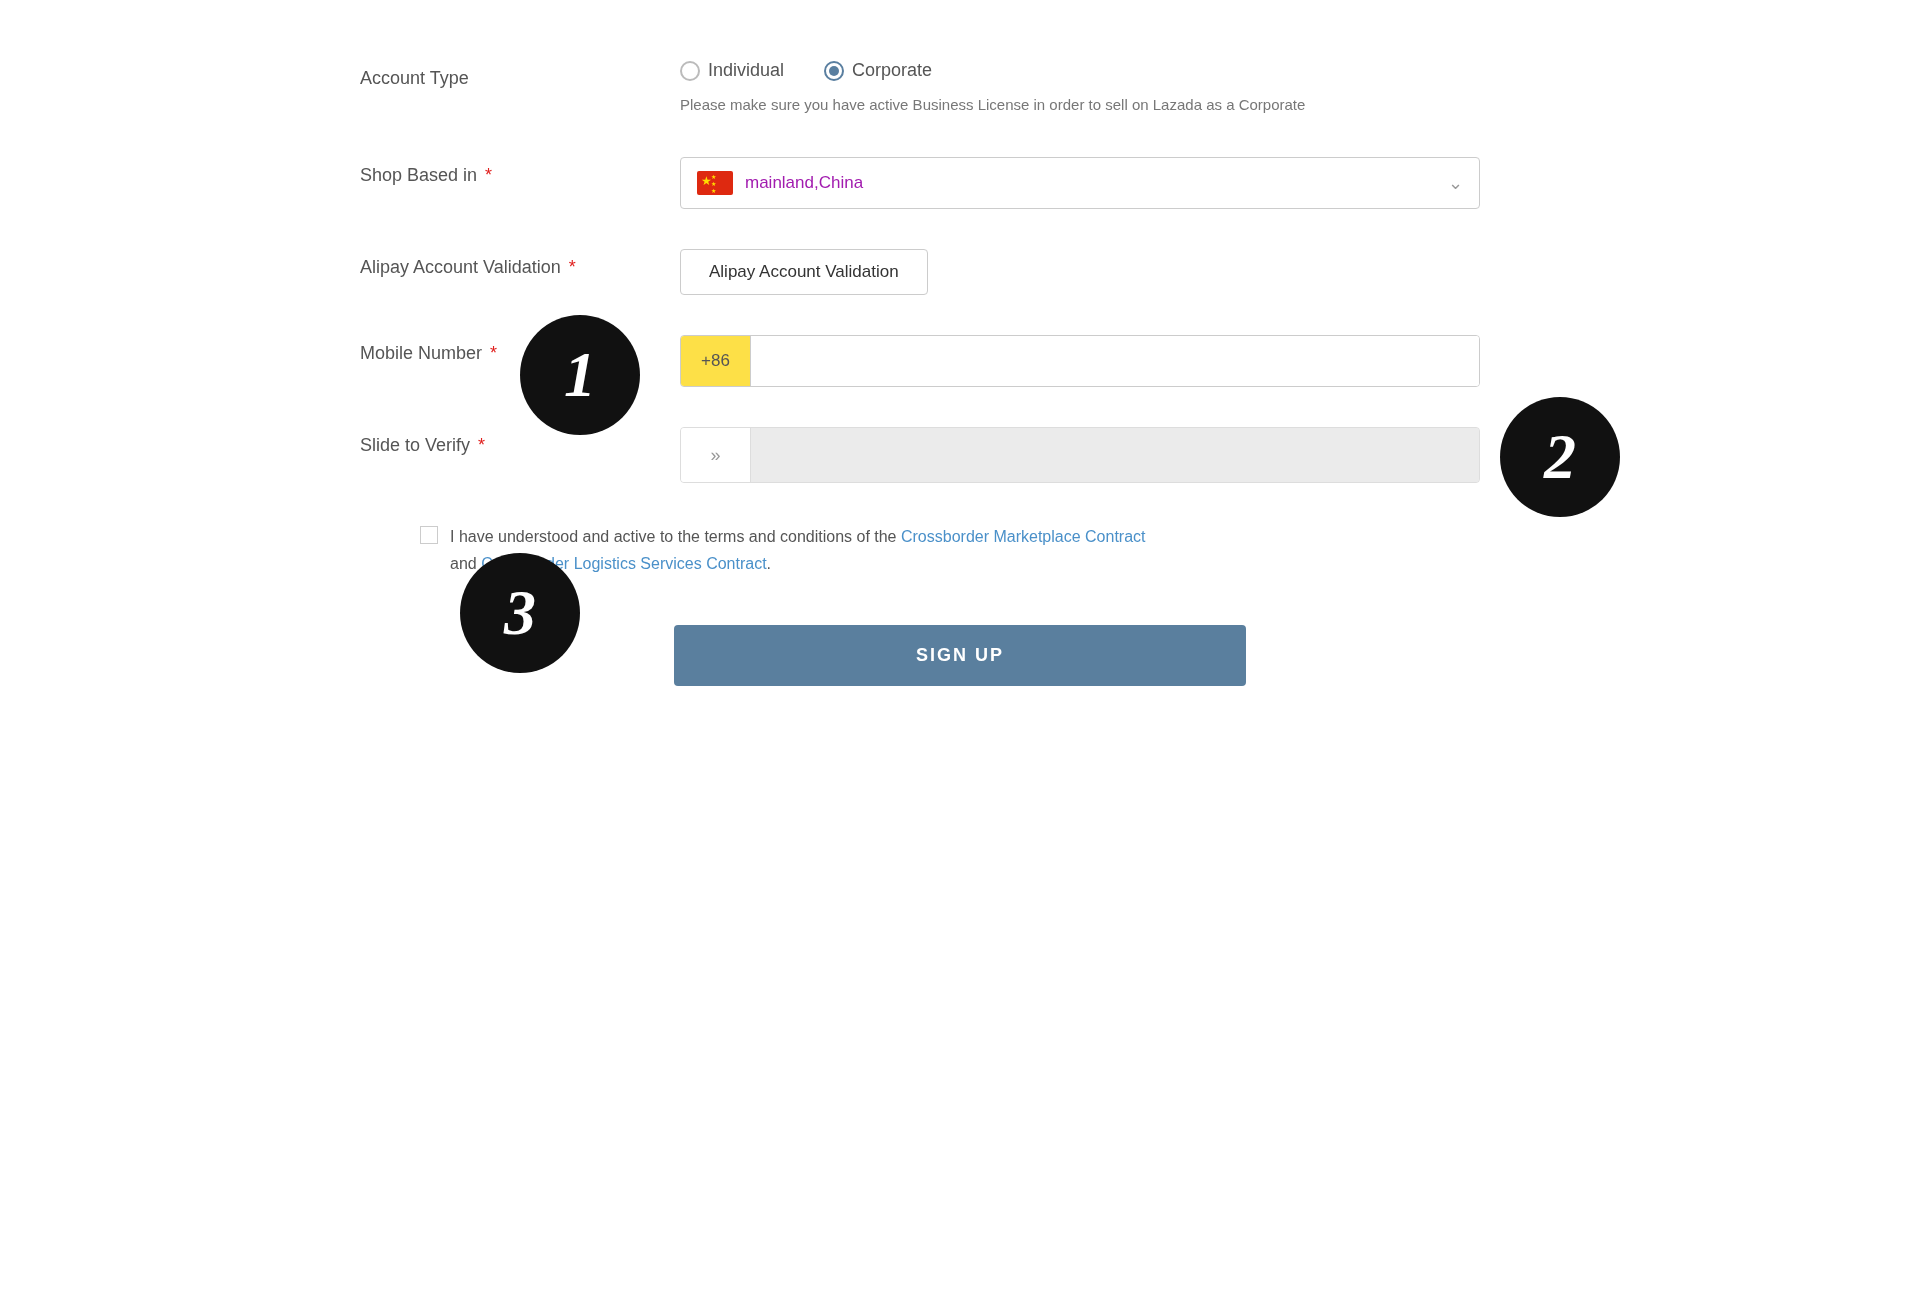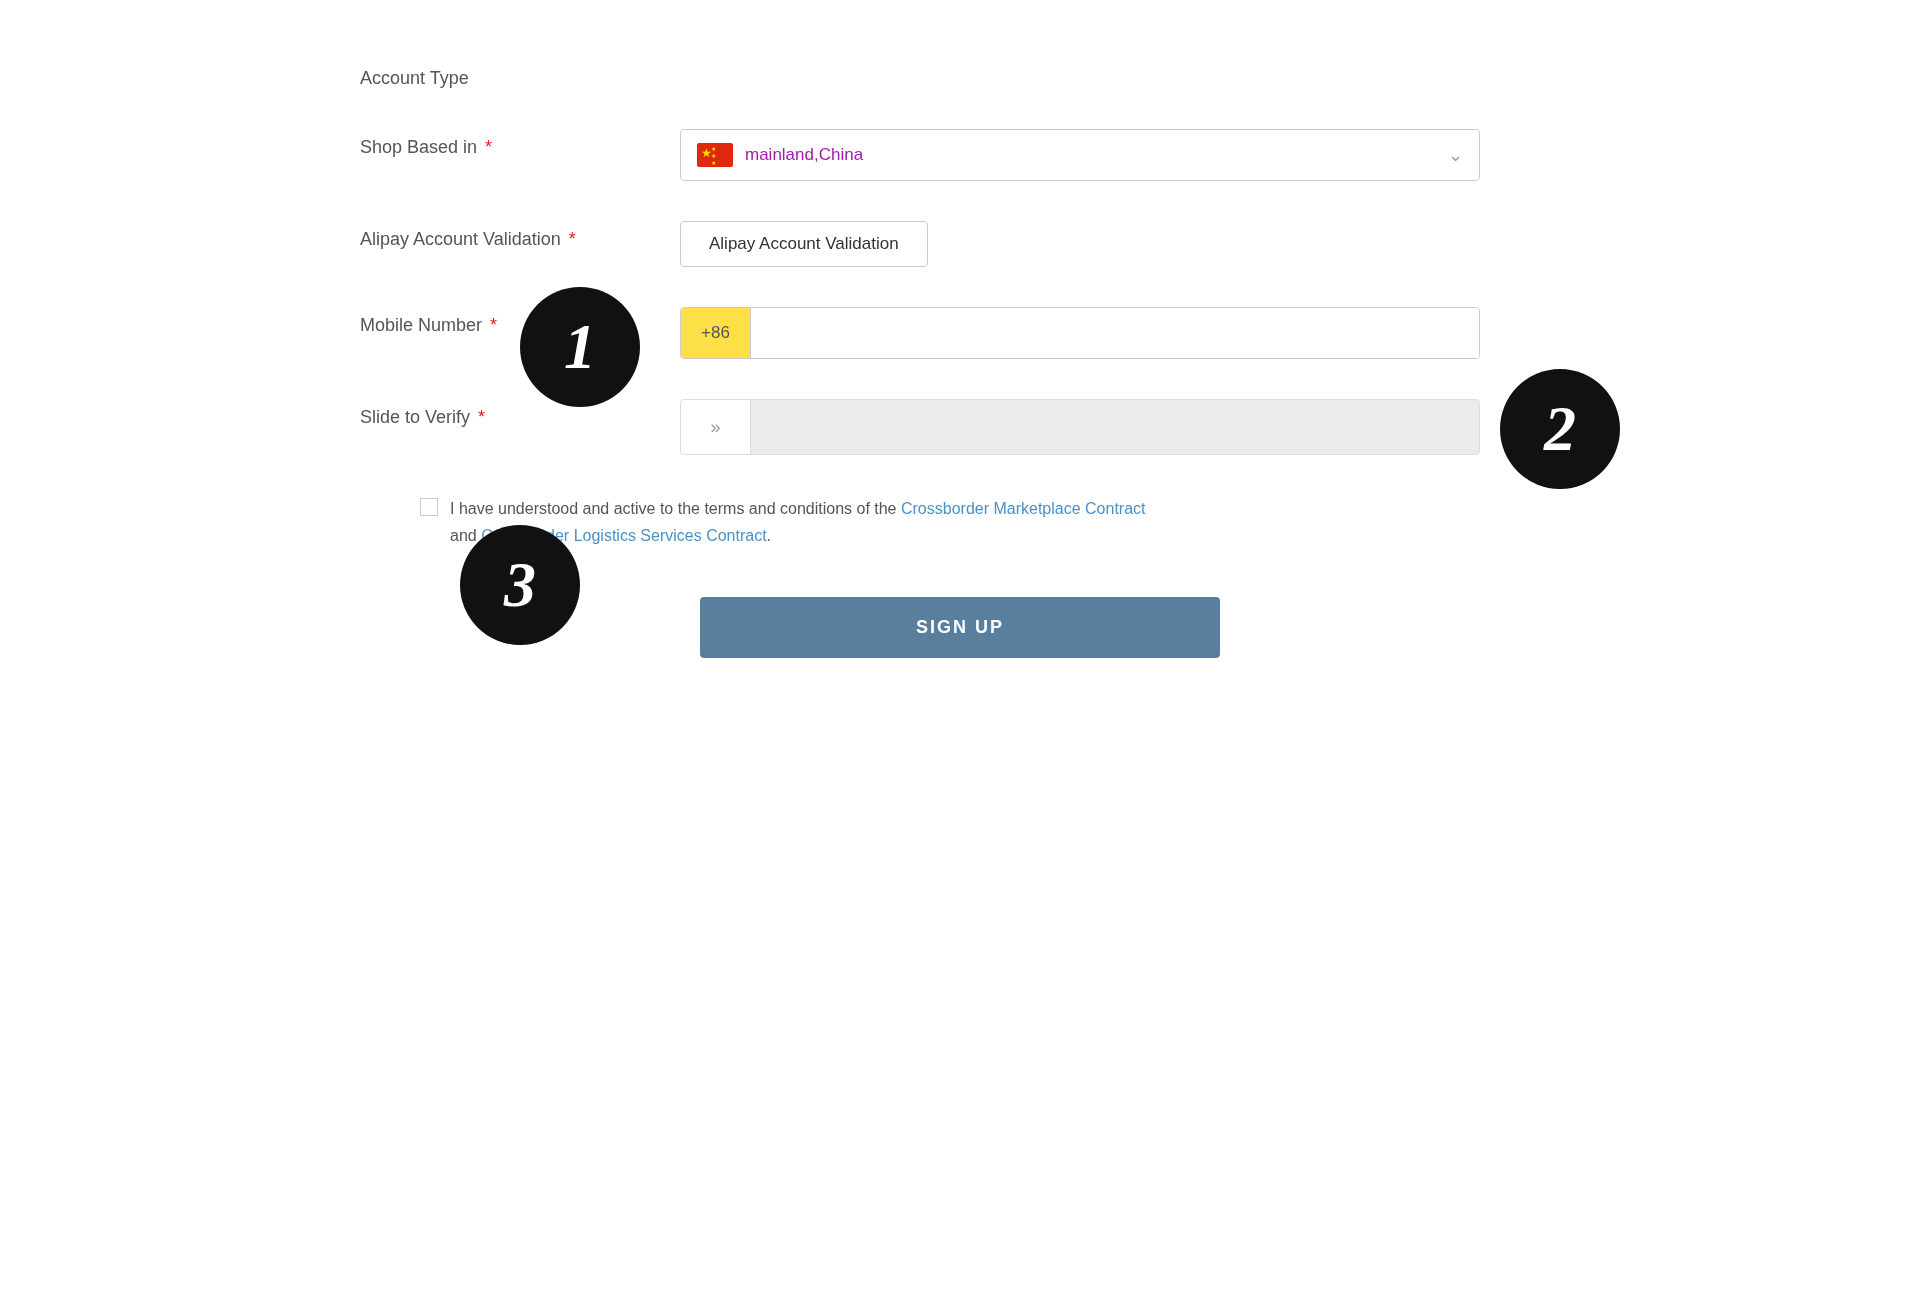--- a/index.html
+++ b/index.html
@@ -270,21 +270,21 @@
 
     .signup-btn {
       background: #5a7f9e;
       color: #fff;
       border: none;
       border-radius: 4px;
       font-size: 18px;
       font-weight: bold;
       letter-spacing: 2px;
       padding: 20px 0;
-      width: 520px;
+      width: 572px;
       cursor: pointer;
       text-transform: uppercase;
     }
 
     
     .circle-annotation {
       display: inline-flex;
       align-items: center;
       justify-content: center;
       width: 120px;
@@ -326,20 +326,33 @@
       position: relative;
     }
   </style>
 </head>
 <body>
 
 <div class="form-section">
 
   <div class="form-row">
     <div class="form-label">Account Type</div>
+    <div class="form-control">
+      <div class="account-type-radios">
+        <label class="radio-option">
+          <div class="radio-circle"></div>
+          <span>Individual</span>
+        </label>
+        <label class="radio-option">
+          <div class="radio-circle selected"></div>
+          <span>Corporate</span>
+        </label>
+      </div>
+      <div class="account-type-note">Please make sure you have active Business License in order to sell on Lazada as a Corporate</div>
+    </div>
   </div>
 
   <div class="form-row">
     <div class="form-label">
       <span>Shop Based in</span><span class="required"> *</span>
     </div>
     <div class="form-control">
       <div class="dropdown-select">
         <div class="flag-icon">
           <div class="china-flag">

